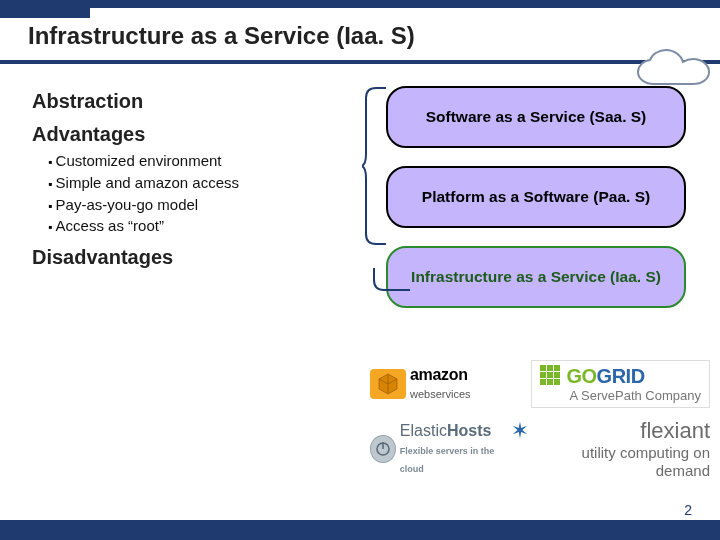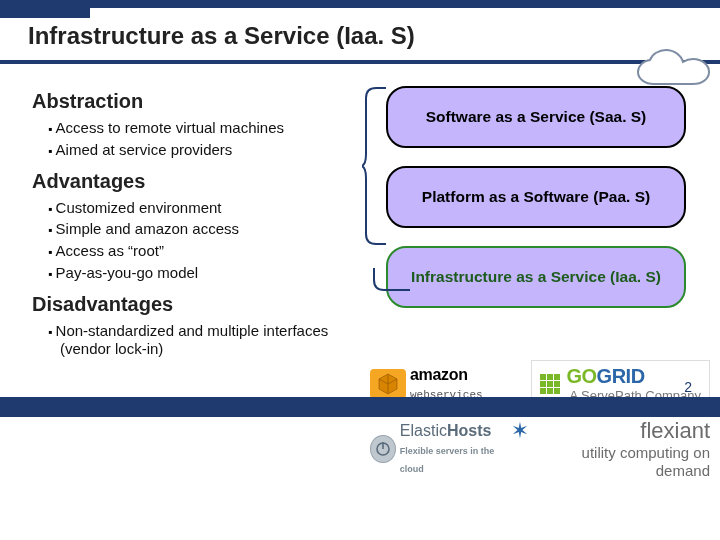--- a/index.html
+++ b/index.html
@@ -1,17 +1,17 @@
 <!DOCTYPE html>
 <html><head>
 <meta charset="utf-8">
 <style>
   * { box-sizing: border-box; margin: 0; padding: 0; }
   html, body { width: 720px; height: 540px; font-family: Arial, Helvetica, sans-serif; background: #fff; }
-  .slide { position: relative; width: 720px; height: 417px; }
+  .slide { position: relative; width: 720px; height: 540px; }
   .topbar { height: 8px; background: #1e3a6e; }
   .accent { position: absolute; top: 0; left: 0; width: 90px; height: 18px; background: #1e3a6e; }
   .title { font-size: 24px; font-weight: bold; color: #222; padding: 14px 0 6px 28px; }
   .rule { height: 4px; background: #1e3a6e; margin-top: 4px; }
   .cloud { position: absolute; right: 0; top: 48px; }
   .content { display: flex; padding: 16px 18px 0 36px; }
   .left { width: 320px; }
   .right { width: 330px; padding-top: 6px; position: relative; }
   .h2 { font-size: 20px; font-weight: bold; color: #222; margin: 10px 0 6px -4px; }
   ul { list-style: none; padding-left: 12px; }
@@ -20,22 +20,22 @@
   .pill { border: 2.5px solid #000; border-radius: 20px; padding: 20px 10px; text-align: center; font-weight: bold; font-size: 15.5px; margin: 0 0 18px 30px; background: #c4b5fd; }
   .pill.hl { border-color: #2b8a2b; color: #1d5c1d; }
   .bracket { position: absolute; left: 6px; top: 6px; }
   .connector { position: absolute; left: 16px; top: 186px; }
   .logos { position: absolute; left: 370px; top: 360px; width: 340px; }
   .logo-row { display: flex; align-items: center; justify-content: space-between; margin-bottom: 10px; }
   .amz { display: flex; align-items: center; }
   .amz .mark { width: 36px; height: 30px; background: #f5a623; border-radius: 4px; margin-right: 4px; display:flex; align-items:center; justify-content:center; }
   .amz .txt { display: block; }
   .amz .t1 { font-weight: bold; font-size: 16px; color: #000; letter-spacing: -0.3px; }
-  .amz .t2 { font-size: 11px; color: #555; font-family: Liberation Mono, monospace; }
-  .gogrid { display:flex; align-items:center; border:1px solid #ddd; padding:4px 8px; }
+  .amz .t2 { font-size: 11px; color: #555; }
+  .gogrid { display:flex; align-items:flex-start; border:1px solid #ddd; padding:4px 8px; }
   .gogrid .sq { display:grid; grid-template-columns:repeat(3,6px); grid-gap:1px; margin-right:6px; }
   .gogrid .sq span { width:6px; height:6px; background:#7ab828; }
   .gogrid .gg1 { font-size:20px; font-weight:bold; color:#7ab828; letter-spacing:-0.5px; }
   .gogrid .gg2 { font-size:20px; font-weight:bold; color:#2a66a8; letter-spacing:-0.5px; }
   .gogrid .tag { font-size:13px; color:#777; margin-left:3px; }
   .eh { display:flex; align-items:center; }
   .eh .ico { width:28px; height:28px; border-radius:50%; background:#bfc7cf; border:1px solid #9aa4ad; margin-right:4px; display:flex; align-items:center; justify-content:center; color:#5a6b7a; }
   .eh .t1 { font-size:16px; color:#5a6b7a; }
   .eh .t1 b { color:#5a6b7a; font-weight:bold; }
   .eh .t2 { font-size:9px; color:#7d8a93;font-weight:bold; }
@@ -57,36 +57,31 @@
   <div class="title">Infrastructure as a Service (Iaa. S)</div>
   <div class="rule"></div>
 
   <svg class="cloud" width="86" height="46" viewBox="0 0 86 46">
     <path d="M20 36c-9 0-16-5-16-12 0-6 5-11 12-12 2-6 9-10 16-10 8 0 15 5 17 12 3-2 6-3 10-3 9 0 16 6 16 13 0 7-7 12-16 12H20z" fill="#fff" stroke="#7e8da3" stroke-width="2"></path>
   </svg>
 
   <div class="content">
     <div class="left">
       <div class="h2">Abstraction</div>
-      <ul>
-        <li>Access to remote virtual machines</li>
-        <li>Aimed at service providers</li>
-      </ul>
 
       <div class="h2">Advantages</div>
       <ul>
         <li>Customized environment</li>
         <li>Simple and amazon access</li>
+        <li>Pay-as-you-go model</li>
         <li>Access as “root”</li>
-        <li>Pay-as-you-go model</li>
       </ul>
 
       <div class="h2">Disadvantages</div>
       <ul>
-        <li>Non-standardized and multiple interfaces (vendor lock-in)</li>
       </ul>
     </div>
 
     <div class="right">
       <svg class="bracket" width="28" height="170" viewBox="0 0 28 170">
         <path d="M24 2 H14 q-10 0 -10 10 v56 q0 10 -4 12 q4 2 4 12 v56 q0 10 10 10 H24" fill="none" stroke="#1e3a6e" stroke-width="2"></path>
       </svg>
       <svg class="connector" width="40" height="26" viewBox="0 0 40 26">
         <path d="M2 2 v12 q0 10 10 10 H38" fill="none" stroke="#1e3a6e" stroke-width="2"></path>
       </svg>

